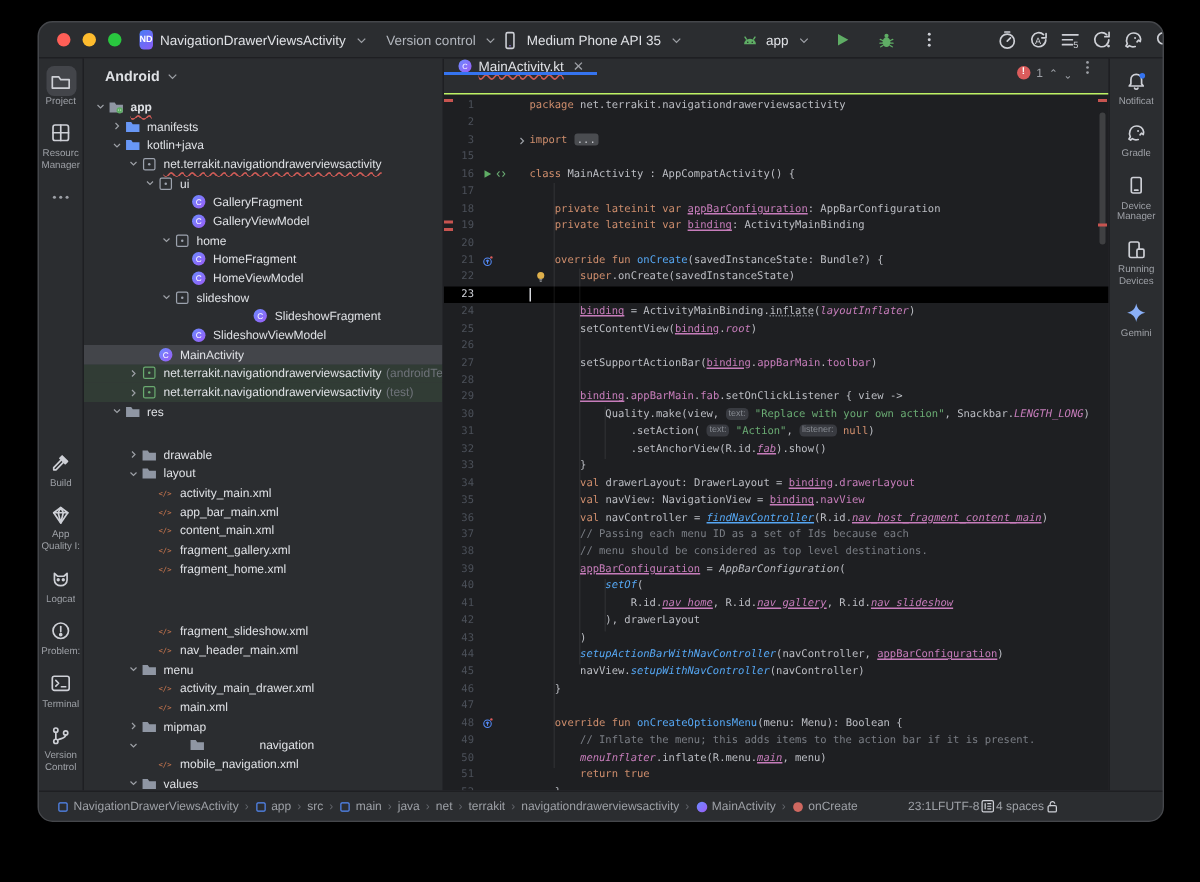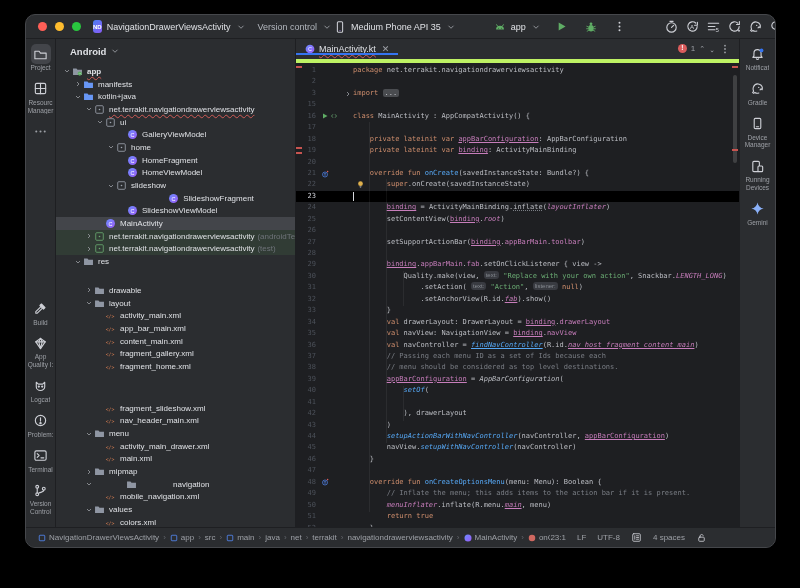--- a/index.html
+++ b/index.html
@@ -36,21 +36,21 @@
 .trow.sel{background:#43454a}
 .trow.green{background:rgba(90,160,96,.13)}
 .tchev{width:9px;flex:none;display:flex;align-items:center;justify-content:center}
 .ticon{width:11px;height:11px;flex:none;margin:0 4px 0 1px}
 .ticon svg{width:11px;height:11px}
 .tlabel.bold{font-weight:bold}
 .tlabel.err{text-decoration:underline wavy #cf5b56 1px;text-underline-offset:2px}
 .tsuffix{color:#6f737a;margin-left:3px}
 
 .editor{flex:1;position:relative;background:#1e1f22;overflow:hidden}
-.tabbar{height:24px;background:#2b2d30;border-bottom:4px solid #bef264;display:flex;align-items:center}
+.tabbar{height:24px;background:#2b2d30;border-bottom:1px solid #bef264;display:flex;align-items:flex-start}
 .tab{display:flex;align-items:center;gap:4px;padding:0 9px;position:relative;font-size:9px;color:#dfe1e5;cursor:pointer}
 .tab::after{content:"";position:absolute;left:0;right:0;bottom:-1px;height:2px;background:#3574f0}
 .tab-label{text-decoration:underline wavy #cf5b56 1px;text-underline-offset:2px}
 .tab-close{color:#9da0a6;font-size:9px;margin-left:2px}
 .tab-kebab{margin-left:auto;display:flex;align-items:center;padding-right:8px;color:#9da0a6}
 .code{position:absolute;top:24px;left:0;right:0;bottom:0;font-family:"DejaVu Sans Mono",monospace;font-size:7px;line-height:11.45px;padding-top:2px}
 .cline{height:11.45px;display:flex;position:relative;align-items:center}
 .cline.cur{background:#000000}
 .ln{width:20px;flex:none;text-align:right;color:#4b5059;font-size:7px}
 .cline.cur .ln{color:#d1d3da}
@@ -76,21 +76,21 @@
 .inspect{position:absolute;top:5px;right:24px;display:flex;align-items:center;gap:4px;font-size:8px;color:#9da0a6;z-index:6}
 .errdot{width:9px;height:9px;border-radius:50%;background:#db5c5c;color:#fff;font-size:6.5px;font-weight:bold;display:flex;align-items:center;justify-content:center;line-height:1}
 .ichev{font-size:7px;color:#9da0a6;cursor:pointer}
 .scrollthumb{position:absolute;top:36px;right:2px;width:4px;height:88px;background:rgba(255,255,255,.15);border-radius:2px}
 .stripe-mark{position:absolute;width:6px;height:2px;background:#c75450;z-index:7}
 
 .statusbar{position:absolute;left:0;right:0;bottom:0;height:20px;background:#2b2d30;border-top:1px solid #1e1f22;display:flex;align-items:center;padding:0 68px 0 12px;font-size:8px;color:#9da0a6;white-space:nowrap}
 .crumbs{display:flex;align-items:center;gap:4px;overflow:hidden}
 .crumb{display:flex;align-items:center;gap:3px;cursor:pointer}
 .crumb-sep{color:#62656b}
-.sb-right{margin-left:auto;display:flex;align-items:center;gap:11px}
+.sb-right{margin-left:auto;display:flex;align-items:center;gap:0}
 .sb-item{cursor:pointer;display:flex;align-items:center}
 .cicon{width:8px;height:8px;display:inline-flex}
 .cicon svg{width:8px;height:8px}
 </style>
 </head>
 <body>
 
 <div class="window">
 
   <div class="titlebar">
@@ -445,20 +445,36 @@
                 <defs>
                   <linearGradient id="kg2" x1="0" y1="0" x2="1" y2="1">
                     <stop offset="0" stop-color="#6b8bff"></stop>
                     <stop offset="1" stop-color="#9b5cf6"></stop>
                   </linearGradient>
                 </defs>
                 <circle cx="8" cy="8" r="6.5" fill="url(#kg2)"></circle>
                 <text x="8" y="11" font-size="8" fill="#fff" text-anchor="middle" font-family="Liberation Sans,sans-serif">C</text>
               </svg>
             </span>
+            <span class="tlabel">GalleryFragment</span>
+          </div>
+          <div class="trow" style="padding-left: 61px;">
+            <span class="tchev"></span>
+            <span class="ticon">
+              <svg viewBox="0 0 16 16">
+                <defs>
+                  <linearGradient id="kg2" x1="0" y1="0" x2="1" y2="1">
+                    <stop offset="0" stop-color="#6b8bff"></stop>
+                    <stop offset="1" stop-color="#9b5cf6"></stop>
+                  </linearGradient>
+                </defs>
+                <circle cx="8" cy="8" r="6.5" fill="url(#kg2)"></circle>
+                <text x="8" y="11" font-size="8" fill="#fff" text-anchor="middle" font-family="Liberation Sans,sans-serif">C</text>
+              </svg>
+            </span>
             <span class="tlabel">GalleryViewModel</span>
           </div>
           <div class="trow" style="padding-left: 50px;">
             <span class="tchev">
               <svg viewBox="0 0 16 16" style="width: 8px; height: 8px;">
                 <path d="M4 6l4 4 4-4" stroke="#9da0a6" stroke-width="1.6" fill="none"></path>
               </svg>
             </span>
             <span class="ticon">
               <svg viewBox="0 0 16 16">
@@ -1044,20 +1060,21 @@
           <div class="cline">
             <span class="ln">40</span>
             <span class="gslot"></span>
             <span class="fslot"></span>
             <span class="ctext"><span class="t-pl">            </span><span class="t-fni">setOf</span><span class="t-pl">(</span></span>
           </div>
           <div class="cline">
             <span class="ln">41</span>
             <span class="gslot"></span>
             <span class="fslot"></span>
+            <span class="ctext"><span class="t-pl">                R.id.</span><span class="t-resu">nav_home</span><span class="t-pl">, R.id.</span><span class="t-resu">nav_gallery</span><span class="t-pl">, R.id.</span><span class="t-resu">nav_slideshow</span></span>
           </div>
           <div class="cline">
             <span class="ln">42</span>
             <span class="gslot"></span>
             <span class="fslot"></span>
             <span class="ctext"><span class="t-pl">            ), drawerLayout</span></span>
           </div>
           <div class="cline">
             <span class="ln">43</span>
             <span class="gslot"></span>

